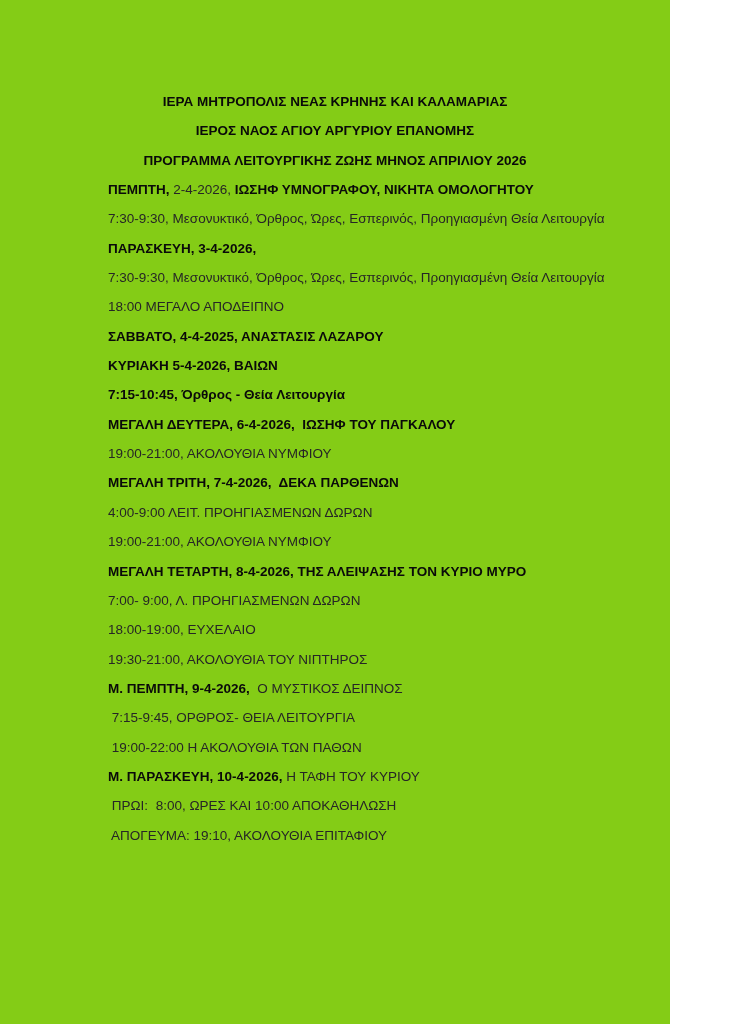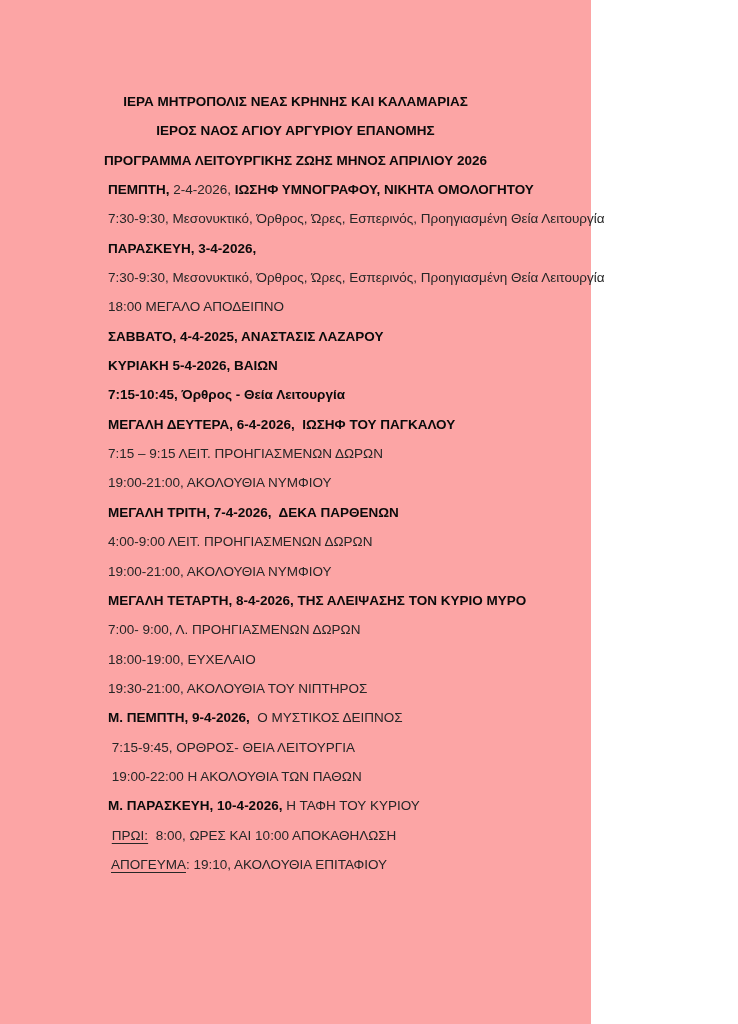--- a/index.html
+++ b/index.html
@@ -8,23 +8,23 @@
     background: #ffffff;
   }
   body {
     width: 738px;
     height: 1024px;
     overflow: hidden;
     font-family: "Liberation Sans", sans-serif;
   }
   .page {
     box-sizing: border-box;
-    width: 591px;
+    width: 670px;
     height: 1024px;
-    background: #fca5a5;
+    background: #84cc16;
     padding: 87px 40px 0 108px;
   }
   .line {
     font-size: 13.5px;
     line-height: 29.35px;
     height: 29.35px;
     color: #262626;
     white-space: pre;
     font-weight: 400;
   }
@@ -32,41 +32,39 @@
     text-align: center;
     
     margin-left: -68px;
     margin-right: 0;
   }
   .bold {
     font-weight: 700;
     color: #0a0a0a;
   }
   .underline {
-    text-decoration: underline;
     text-underline-offset: 3px;
   }
 </style>
 </head>
 <body>
 
 <div class="page">
     <div class="line center"><span class="bold ">ΙΕΡΑ ΜΗΤΡΟΠΟΛΙΣ ΝΕΑΣ ΚΡΗΝΗΣ ΚΑΙ ΚΑΛΑΜΑΡΙΑΣ</span></div>
     <div class="line center"><span class="bold ">ΙΕΡΟΣ ΝΑΟΣ ΑΓΙΟΥ ΑΡΓΥΡΙΟΥ ΕΠΑΝΟΜΗΣ</span></div>
     <div class="line center"><span class="bold ">ΠΡΟΓΡΑΜΜΑ ΛΕΙΤΟΥΡΓΙΚΗΣ ΖΩΗΣ ΜΗΝΟΣ ΑΠΡΙΛΙΟΥ 2026</span></div>
     <div class="line"><span class="bold ">ΠΕΜΠΤΗ, </span><span class="">2-4-2026, </span><span class="bold ">ΙΩΣΗΦ ΥΜΝΟΓΡΑΦΟΥ, ΝΙΚΗΤΑ ΟΜΟΛΟΓΗΤΟΥ</span></div>
     <div class="line"><span class="">7:30-9:30, Μεσονυκτικό, Όρθρος, Ώρες, Εσπερινός, Προηγιασμένη Θεία Λειτουργία</span></div>
     <div class="line"><span class="bold ">ΠΑΡΑΣΚΕΥΗ, 3-4-2026,</span></div>
     <div class="line"><span class="">7:30-9:30, Μεσονυκτικό, Όρθρος, Ώρες, Εσπερινός, Προηγιασμένη Θεία Λειτουργία</span></div>
     <div class="line"><span class="">18:00 ΜΕΓΑΛΟ ΑΠΟΔΕΙΠΝΟ</span></div>
     <div class="line"><span class="bold ">ΣΑΒΒΑΤΟ, 4-4-2025, ΑΝΑΣΤΑΣΙΣ ΛΑΖΑΡΟΥ</span></div>
     <div class="line"><span class="bold ">ΚΥΡΙΑΚΗ 5-4-2026, ΒΑΙΩΝ</span></div>
     <div class="line"><span class="bold ">7:15-10:45, Όρθρος - Θεία Λειτουργία</span></div>
     <div class="line"><span class="bold ">ΜΕΓΑΛΗ ΔΕΥΤΕΡΑ, 6-4-2026,  ΙΩΣΗΦ ΤΟΥ ΠΑΓΚΑΛΟΥ</span></div>
-    <div class="line"><span class="">7:15 – 9:15 ΛΕΙΤ. ΠΡΟΗΓΙΑΣΜΕΝΩΝ ΔΩΡΩΝ</span></div>
     <div class="line"><span class="">19:00-21:00, ΑΚΟΛΟΥΘΙΑ ΝΥΜΦΙΟΥ</span></div>
     <div class="line"><span class="bold ">ΜΕΓΑΛΗ ΤΡΙΤΗ, 7-4-2026,  ΔΕΚΑ ΠΑΡΘΕΝΩΝ</span></div>
     <div class="line"><span class="">4:00-9:00 ΛΕΙΤ. ΠΡΟΗΓΙΑΣΜΕΝΩΝ ΔΩΡΩΝ</span></div>
     <div class="line"><span class="">19:00-21:00, ΑΚΟΛΟΥΘΙΑ ΝΥΜΦΙΟΥ</span></div>
     <div class="line"><span class="bold ">ΜΕΓΑΛΗ ΤΕΤΑΡΤΗ, 8-4-2026, ΤΗΣ ΑΛΕΙΨΑΣΗΣ ΤΟΝ ΚΥΡΙΟ ΜΥΡΟ</span></div>
     <div class="line"><span class="">7:00- 9:00, Λ. ΠΡΟΗΓΙΑΣΜΕΝΩΝ ΔΩΡΩΝ</span></div>
     <div class="line"><span class="">18:00-19:00, ΕΥΧΕΛΑΙΟ</span></div>
     <div class="line"><span class="">19:30-21:00, ΑΚΟΛΟΥΘΙΑ ΤΟΥ ΝΙΠΤΗΡΟΣ</span></div>
     <div class="line"><span class="bold ">Μ. ΠΕΜΠΤΗ, 9-4-2026, </span><span class=""> Ο ΜΥΣΤΙΚΟΣ ΔΕΙΠΝΟΣ</span></div>
     <div class="line"><span class=""> 7:15-9:45, ΟΡΘΡΟΣ- ΘΕΙΑ ΛΕΙΤΟΥΡΓΙΑ</span></div>

